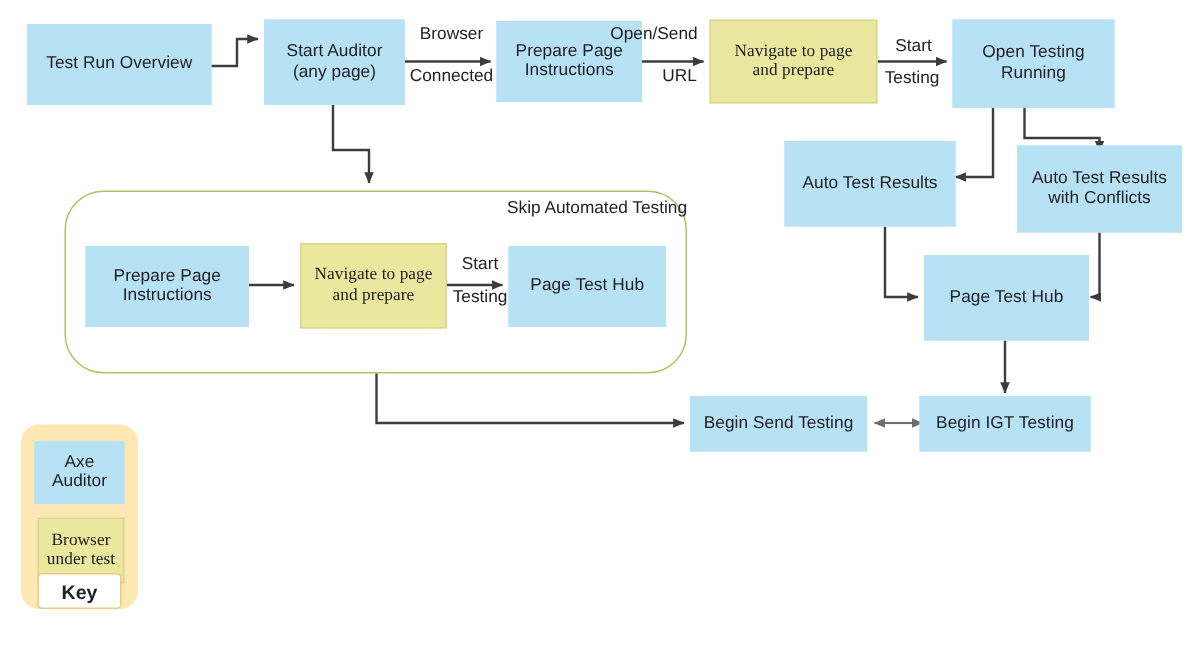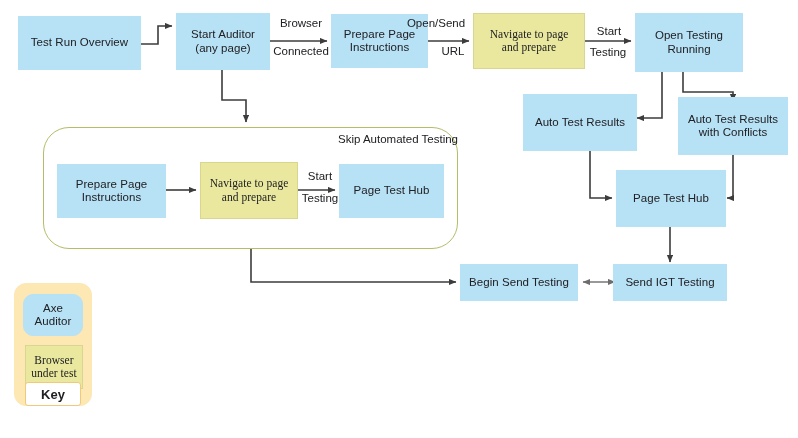--- a/index.html
+++ b/index.html
@@ -179,21 +179,21 @@
 
   <div class="node blue" style="left:616px; top:170px; width:110px; height:57px;">
     <span>Page Test Hub</span>
   </div>
 
   <div class="node blue" style="left:460px; top:264px; width:118px; height:37px;">
     <span>Begin Send Testing</span>
   </div>
 
   <div class="node blue" style="left:613px; top:264px; width:114px; height:37px;">
-    <span>Send IGT Testing</span>
+    <span>Begin IGT Testing</span>
   </div>
 
   <div class="group-box" style="left:43px; top:127px; width:415px; height:122px;"></div>
 
   <div class="group-title" style="left:43px; top:133px; width:415px;">Skip Automated Testing</div>
 
   <div class="node blue" style="left:57px; top:164px; width:109px; height:54px; flex-direction:column;">
     <span>Prepare Page</span>
     <span>Instructions</span>
   </div>
@@ -214,21 +214,21 @@
   <div class="edge-label" style="left:432px; top:45px; width:42px;">URL</div>
 
   <div class="edge-label" style="left:586px; top:25px; width:46px;">Start</div>
   <div class="edge-label" style="left:583px; top:46px; width:50px;">Testing</div>
 
   <div class="edge-label" style="left:299px; top:170px; width:42px;">Start</div>
   <div class="edge-label" style="left:296px; top:192px; width:48px;">Testing</div>
 
   <div class="key-box" style="left:14px; top:283px; width:78px; height:123px;"></div>
 
-  <div class="node blue" style="left:23px; top:294px; width:60px; height:42px;border-radius:10px;">
+  <div class="node blue" style="left:23px; top:294px; width:60px; height:42px;">
     <span>Axe Auditor</span>
   </div>
 
   <div class="node yellow" style="left:25px; top:345px; width:58px; height:44px; flex-direction:column;">
     <span>Browser</span>
     <span>under test</span>
   </div>
 
   <div class="key-label" style="left:25px; top:382px; width:56px; height:24px;">Key</div>
 

